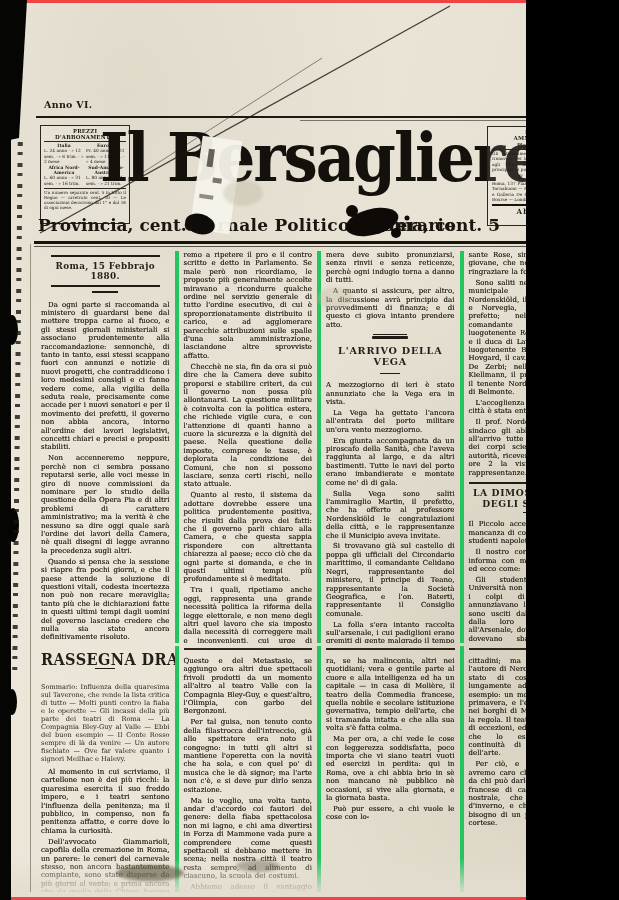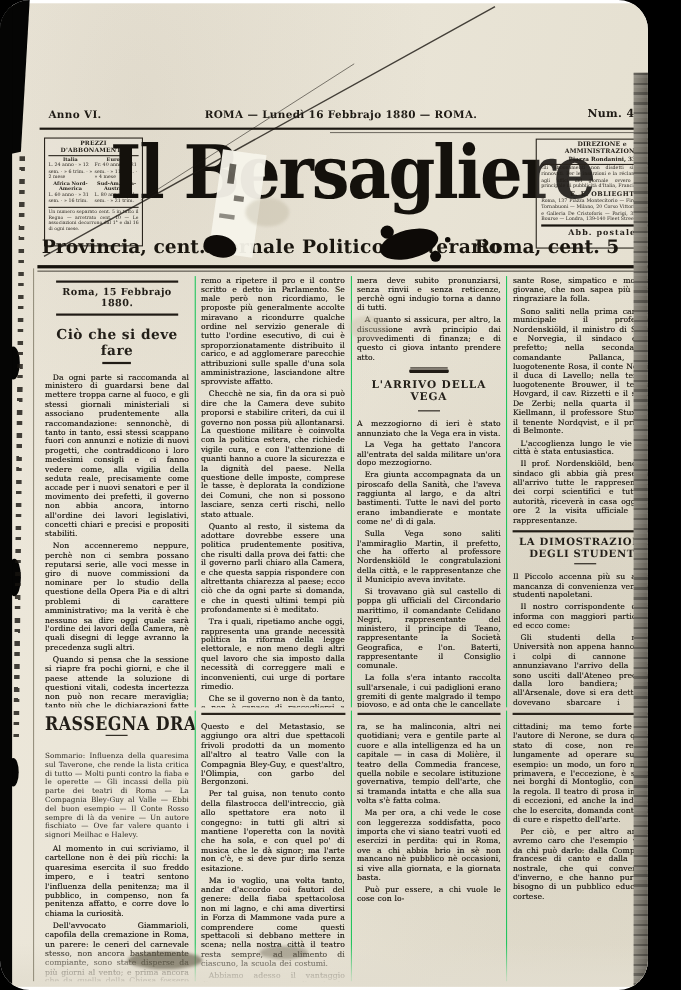--- a/index.html
+++ b/index.html
@@ -1,17 +1,17 @@
 <!DOCTYPE html>
 <html><head>
 <meta charset="utf-8">
 <style>
   html,body{margin:0;padding:0;background:#000;}
-  .screen{position:relative;width:589px;height:900px;background:#ffffff;overflow:hidden;
-          font-family:"DejaVu Serif","Liberation Serif",serif;color:#221e18;border-radius:27px;}
+  .screen{position:relative;width:526px;height:900px;background:#ef4444;overflow:hidden;
+          font-family:"DejaVu Serif","Liberation Serif",serif;color:#221e18;}
   .paper{position:absolute;left:8px;top:3px;width:590px;height:894px;
          background:
            radial-gradient(ellipse at 20% 10%, rgba(120,105,80,.10), transparent 40%),
            radial-gradient(ellipse at 85% 70%, rgba(120,105,80,.12), transparent 45%),
            linear-gradient(105deg,#eee9dc 0%,#e9e4d6 45%,#e2ddcd 100%);}
   
   .edge-black-left{position:absolute;left:0;top:0;width:11px;height:900px;background:#050504;}
   .edge-black-right{position:absolute;left:598px;top:0;width:21px;height:900px;background:#050504;}
   .edge-gray{position:absolute;left:576px;top:66px;width:22px;height:830px;
      background:
@@ -57,21 +57,21 @@
   .abox-note{font-size:4.3px;line-height:5.3px;text-align:justify;margin-top:1px;}
   .abox-agency{font-weight:bold;font-size:5.8px;text-align:center;margin:1.5px 0;letter-spacing:.4px;}
   .abox-branches{font-size:4.3px;line-height:5.2px;text-align:justify;}
   .abox-foot{border-top:2px solid #17130d;margin-top:2px;padding-top:1px;
              font-weight:bold;font-size:7.2px;text-align:center;letter-spacing:1px;}
 
   
   .cols{position:absolute;left:36px;width:566px;display:flex;}
   .rowA{top:251px;height:392px;}
   .rowB{top:646px;height:246px;}
-  .col{flex:1 1 0;padding:0 5px;overflow:hidden;border-right:1px solid #22c55e;min-width:0;}
+  .col{flex:1 1 0;padding:0 5px;overflow:hidden;border-right:4px solid #22c55e;min-width:0;}
   .col:last-child{border-right:none;}
   .para{font-size:7px;line-height:8.4px;text-align:justify;text-indent:7px;margin:0 0 2.5px 0;
         letter-spacing:.05px;word-spacing:.4px;color:#2b2720;text-shadow:0 0 .3px rgba(43,38,30,.75);}
   .cont .para:first-child{text-indent:0;}
   .notice{font-style:italic;font-size:7.2px;line-height:9px;text-align:justify;margin-bottom:2px;}
   .notice b{font-style:normal;}
   .rule-heavy{height:2.2px;background:#201b15;margin:4px 10px;}
   .dateline{font-weight:bold;font-size:8.8px;text-align:center;letter-spacing:.4px;margin:2px 0;}
   .art-title{font-size:12.5px;font-weight:bold;text-align:center;letter-spacing:.4px;margin:9px 0 2px;}
   .title-rule{width:26px;height:1.2px;background:#201b15;margin:3px auto 8px;}
@@ -88,21 +88,20 @@
   .bottom-fade{position:absolute;left:8px;top:858px;width:590px;height:39px;
      background:linear-gradient(180deg,rgba(233,228,214,0) 0%,rgba(226,221,207,.85) 80%);}
 </style>
 </head>
 <body>
 
 <div class="screen">
   <div class="paper"></div>
 
   <div class="hdr hdr-anno">Anno VI.</div>
-  <div class="hdr hdr-date">ROMA  —  Lunedì 16 Febbrajo 1880  —  ROMA.</div>
   <div class="hdr hdr-num">Num. 45</div>
   <div class="hdr-rule"></div>
   <div class="hdr-rule2"></div>
 
   <div class="pbox">
     <div class="pbox-title">PREZZI D'ABBONAMENTO</div>
     <div class="pcols">
       <div class="pcol">
         <b>Italia</b>
         <span>L. 24 anno · » 12 sem. · » 6 trim. · » 2 mese</span>
@@ -134,21 +133,20 @@
   <div class="sub-row sub-mid">Giornale Politico-Letterario</div>
   <div class="sub-row sub-roma">Roma, cent. 5</div>
   <div class="band-rule1"></div>
   <div class="band-rule2"></div>
 
   <div class="cols rowA">
     <div class="col">
       <div class="rule-heavy"></div>
       <div class="dateline">Roma, 15 Febbrajo 1880.</div>
       <div class="rule-heavy"></div>
-      <div class="art-title">Ciò che si deve fare</div>
       <div class="title-rule"></div>
       <div>
           <p class="para">Da ogni parte si raccomanda al ministero di guardarsi bene dal mettere troppa carne al fuoco, e gli stessi giornali ministeriali si associano prudentemente alla raccomandazione: sennonchè, di tanto in tanto, essi stessi scappano fuori con annunzi e notizie di nuovi progetti, che contraddicono i loro medesimi consigli e ci fanno vedere come, alla vigilia della seduta reale, precisamente come accade per i nuovi senatori e per il movimento dei prefetti, il governo non abbia ancora, intorno all'ordine dei lavori legislativi, concetti chiari e precisi e propositi stabiliti.</p>
           <p class="para">Non accenneremo neppure, perchè non ci sembra possano reputarsi serie, alle voci messe in giro di nuove commissioni da nominare per lo studio della questione della Opera Pia e di altri problemi di carattere amministrativo; ma la verità è che nessuno sa dire oggi quale sarà l'ordine dei lavori della Camera, nè quali disegni di legge avranno la precedenza sugli altri.</p>
           <p class="para">Quando si pensa che la sessione si riapre fra pochi giorni, e che il paese attende la soluzione di questioni vitali, codesta incertezza non può non recare meraviglia; tanto più che le dichiarazioni fatte in questi ultimi tempi dagli uomini del governo lasciano credere che nulla sia stato ancora definitivamente risoluto.</p>
         </div>
     </div>
     <div class="col cont">
       <div>
           <p class="para">remo a ripetere il pro e il contro scritto e detto in Parlamento. Se male però non ricordiamo, le proposte più generalmente accolte miravano a ricondurre qualche ordine nel servizio generale di tutto l'ordine esecutivo, di cui è sproporzionatamente distribuito il carico, e ad agglomerare parecchie attribuzioni sulle spalle d'una sola amministrazione, lasciandone altre sprovviste affatto.</p>
@@ -161,21 +159,21 @@
     <div class="col cont">
       <div>
           <p class="para">mera deve subito pronunziarsi, senza rinvii e senza reticenze, perchè ogni indugio torna a danno di tutti.</p>
           <p class="para">A quanto si assicura, per altro, la discussione avrà principio dai provvedimenti di finanza; e di questo ci giova intanto prendere atto.</p>
         </div>
       <div class="flourish"></div>
       <div class="sub-art-title">L'ARRIVO DELLA VEGA</div>
       <div class="srule"></div>
       <div>
           <p class="para">A mezzogiorno di ieri è stato annunziato che la Vega era in vista.</p>
-          <p class="para">La Vega ha gettato l'ancora all'entrata del salda militare un'ora dopo mezzogiorno.</p>
+          <p class="para">La Vega ha gettato l'ancora all'entrata del porto militare un'ora vento mezzogiorno.</p>
           <p class="para">Era giunta accompagnata da un piroscafo della Sanità, che l'aveva raggiunta al largo, e da altri bastimenti. Tutte le navi del porto erano imbandierate e montate come ne' dì di gala.</p>
           <p class="para">Sulla Vega sono saliti l'ammiraglio Martin, il prefetto, che ha offerto al professore Nordenskiöld le congratulazioni della città, e le rappresentanze che il Municipio aveva invitate.</p>
           <p class="para">Si trovavano già sul castello di poppa gli ufficiali del Circondario marittimo, il comandante Celidano Negri, rappresentante del ministero, il principe di Teano, rappresentante la Società Geografica, e l'on. Baterti, rappresentante il Consiglio comunale.</p>
           <p class="para">La folla s'era intanto raccolta sull'arsenale, i cui padiglioni erano gremiti di gente malgrado il tempo piovoso, e ad onta che le cancellate non fossero state aperte che in sulle prime ore della città.</p>
         </div>
     </div>
     <div class="col cont">
       <div>
           <p class="para">sante Rose, simpatico e modesto giovane, che non sapea più come ringraziare la folla.</p>
           <p class="para">Sono saliti nella prima carrozza municipale il professore Nordenskiöld, il ministro di Svezia e Norvegia, il sindaco ed il prefetto; nella seconda il comandante Pallanca, il luogotenente Rosa, il conte Negri e il duca di Lavello; nella terza il luogotenente Brouwer, il tenente Hovgard, il cav. Rizzetti e il signor De Zerbi; nella quarta il prof. Kiellmann, il professore Stuxberg, il tenente Nordqvist, e il principe di Belmonte.</p>

